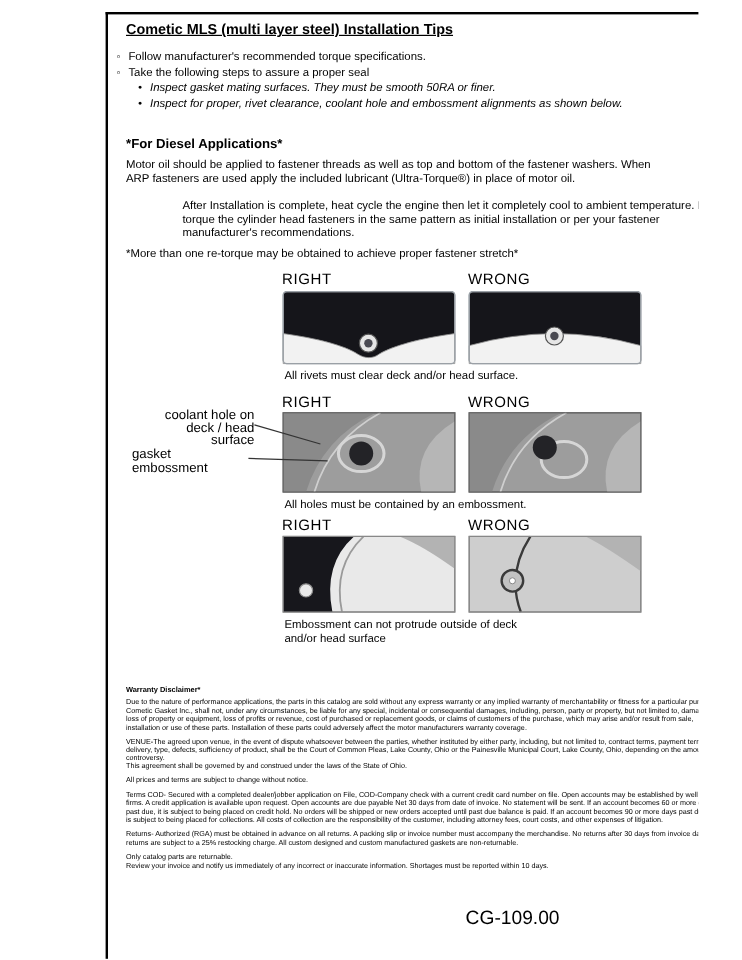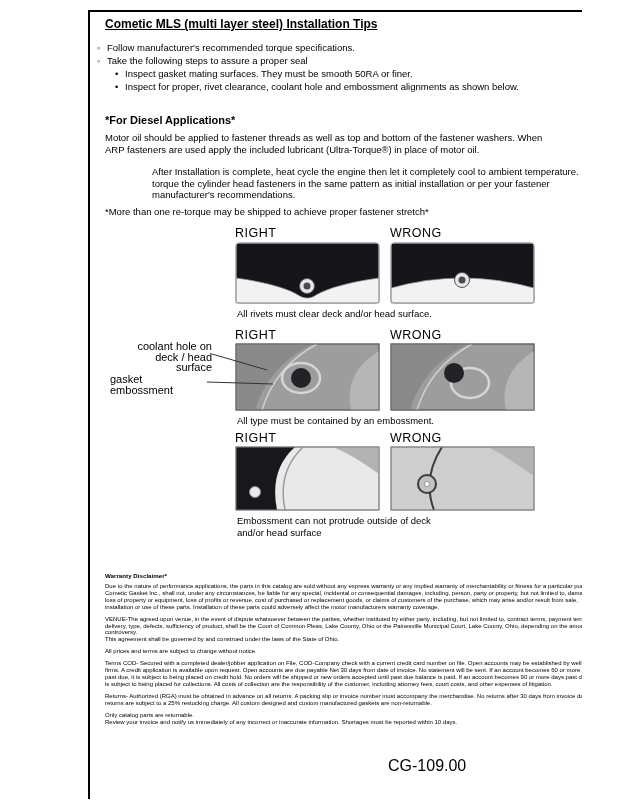--- a/index.html
+++ b/index.html
@@ -9,21 +9,21 @@
   .abs { position:absolute; }
 
   .frame { left:88px; top:10px; width:529px; height:789px;
            border-left:2px solid #000; border-top:2px solid #000; }
 
   .title { left:105px; top:17px; font-size:12px; font-weight:bold; text-decoration:underline; white-space:nowrap; }
 
   .tips { left:97px; top:41px; width:470px; font-size:9.5px; }
   .tip { position:relative; padding-left:10px; line-height:13px; }
   .tip::before { content:"◦"; position:absolute; left:0; top:0; }
-  .tip.sub { margin-left:18px; }
+  .tip.sub { margin-left:18px;font-style:italic; }
   .tip.sub::before { content:"•"; }
 
   .d-head { left:105px; top:114px; font-size:11px; font-weight:bold; }
   .body-p { font-size:9.5px; line-height:11.5px; }
   .d-p1 { left:105px; top:132px; width:442px; }
   .d-p2 { left:105px; top:166px; width:448px;margin-left:47px; }
   .d-note { left:105px; top:206px; font-size:9.5px; }
 
   .lab { width:145px; text-align:left; font-size:12.5px; letter-spacing:0.5px; }
   .l1r{left:235px;top:226px}.l1w{left:390px;top:226px}
@@ -65,21 +65,21 @@
   <div class="abs tips">
     <div class="tip">Follow manufacturer's recommended torque specifications.</div>
     <div class="tip">Take the following steps to assure a proper seal</div>
     <div class="tip sub">Inspect gasket mating surfaces.  They must be smooth 50RA or finer.</div>
     <div class="tip sub">Inspect for proper, rivet clearance, coolant hole and embossment alignments as shown below.</div>
   </div>
 
   <h2 class="abs d-head">*For Diesel Applications*</h2>
   <p class="abs body-p d-p1">Motor oil should be applied to fastener threads as well as top and bottom of the fastener washers. When ARP fasteners are used apply the included lubricant (Ultra-Torque®) in place of motor oil.</p>
   <p class="abs body-p d-p2">After Installation is complete, heat cycle the engine then let it completely cool to ambient temperature. Re-torque the cylinder head fasteners in the same pattern as initial installation or per your fastener manufacturer's recommendations.</p>
-  <p class="abs d-note">*More than one re-torque may be shipped to achieve proper fastener stretch*</p>
+  <p class="abs d-note">*More than one re-torque may be obtained to achieve proper fastener stretch*</p>
 
   <div class="abs lab l1r">RIGHT</div>
   <div class="abs lab l1w">WRONG</div>
   <div class="abs fig f1r">
     <svg viewBox="0 0 145 62">
       <rect x="1" y="1" width="143" height="60" rx="3" fill="#15151a" stroke="#9aa0a6"></rect>
       <path d="M1,61 L1,36 C 30,40 52,46 63,53 C 69,57 76,57 81,53 C 93,46 115,40 144,36 L144,61 Z" fill="#f2f2f2" stroke="#8d8d8d" stroke-width="0.7"></path>
       <circle cx="72" cy="44" r="7.5" fill="#e6e6e6" stroke="#555"></circle>
       <circle cx="72" cy="44" r="3.5" fill="#4a4a52"></circle>
       <rect x="1" y="1" width="143" height="60" rx="3" fill="none" stroke="#9aa0a6"></rect>
@@ -120,21 +120,21 @@
       <path d="M82,1 Q 40,24 27,67" fill="none" stroke="#cfcfcf" stroke-width="1.5"></path>
       <ellipse cx="80" cy="40" rx="19" ry="15" fill="none" stroke="#d6d6d6" stroke-width="2.5"></ellipse>
       <circle cx="64" cy="30" r="10" fill="#232327"></circle>
       <rect x="1" y="1" width="143" height="66" fill="none" stroke="#666"></rect>
     </svg>
   </div>
   <svg class="abs annsvg" viewBox="0 0 72 46">
     <line x1="7" y1="10" x2="62" y2="26" stroke="#333" stroke-width="1"></line>
     <line x1="2" y1="38" x2="68" y2="40" stroke="#333" stroke-width="1"></line>
   </svg>
-  <div class="abs cap cap2">All type must be contained by an embossment.</div>
+  <div class="abs cap cap2">All holes must be contained by an embossment.</div>
 
   <div class="abs lab l3r">RIGHT</div>
   <div class="abs lab l3w">WRONG</div>
   <div class="abs fig f3r">
     <svg viewBox="0 0 145 65">
       <rect x="1" y="1" width="143" height="63" fill="#e9e9e9" stroke="#888"></rect>
       <path d="M1,1 L60,1 Q 34,24 42,64 L1,64 Z" fill="#17171c"></path>
       <path d="M68,1 Q 42,26 50,64" fill="none" stroke="#9a9a9a" stroke-width="1.5"></path>
       <circle cx="20" cy="46" r="5.5" fill="#e9e9e9" stroke="#8a8a8a"></circle>
       <path d="M98,1 L144,1 L144,28 Q 118,9 98,1 Z" fill="#b3b3b3"></path>

